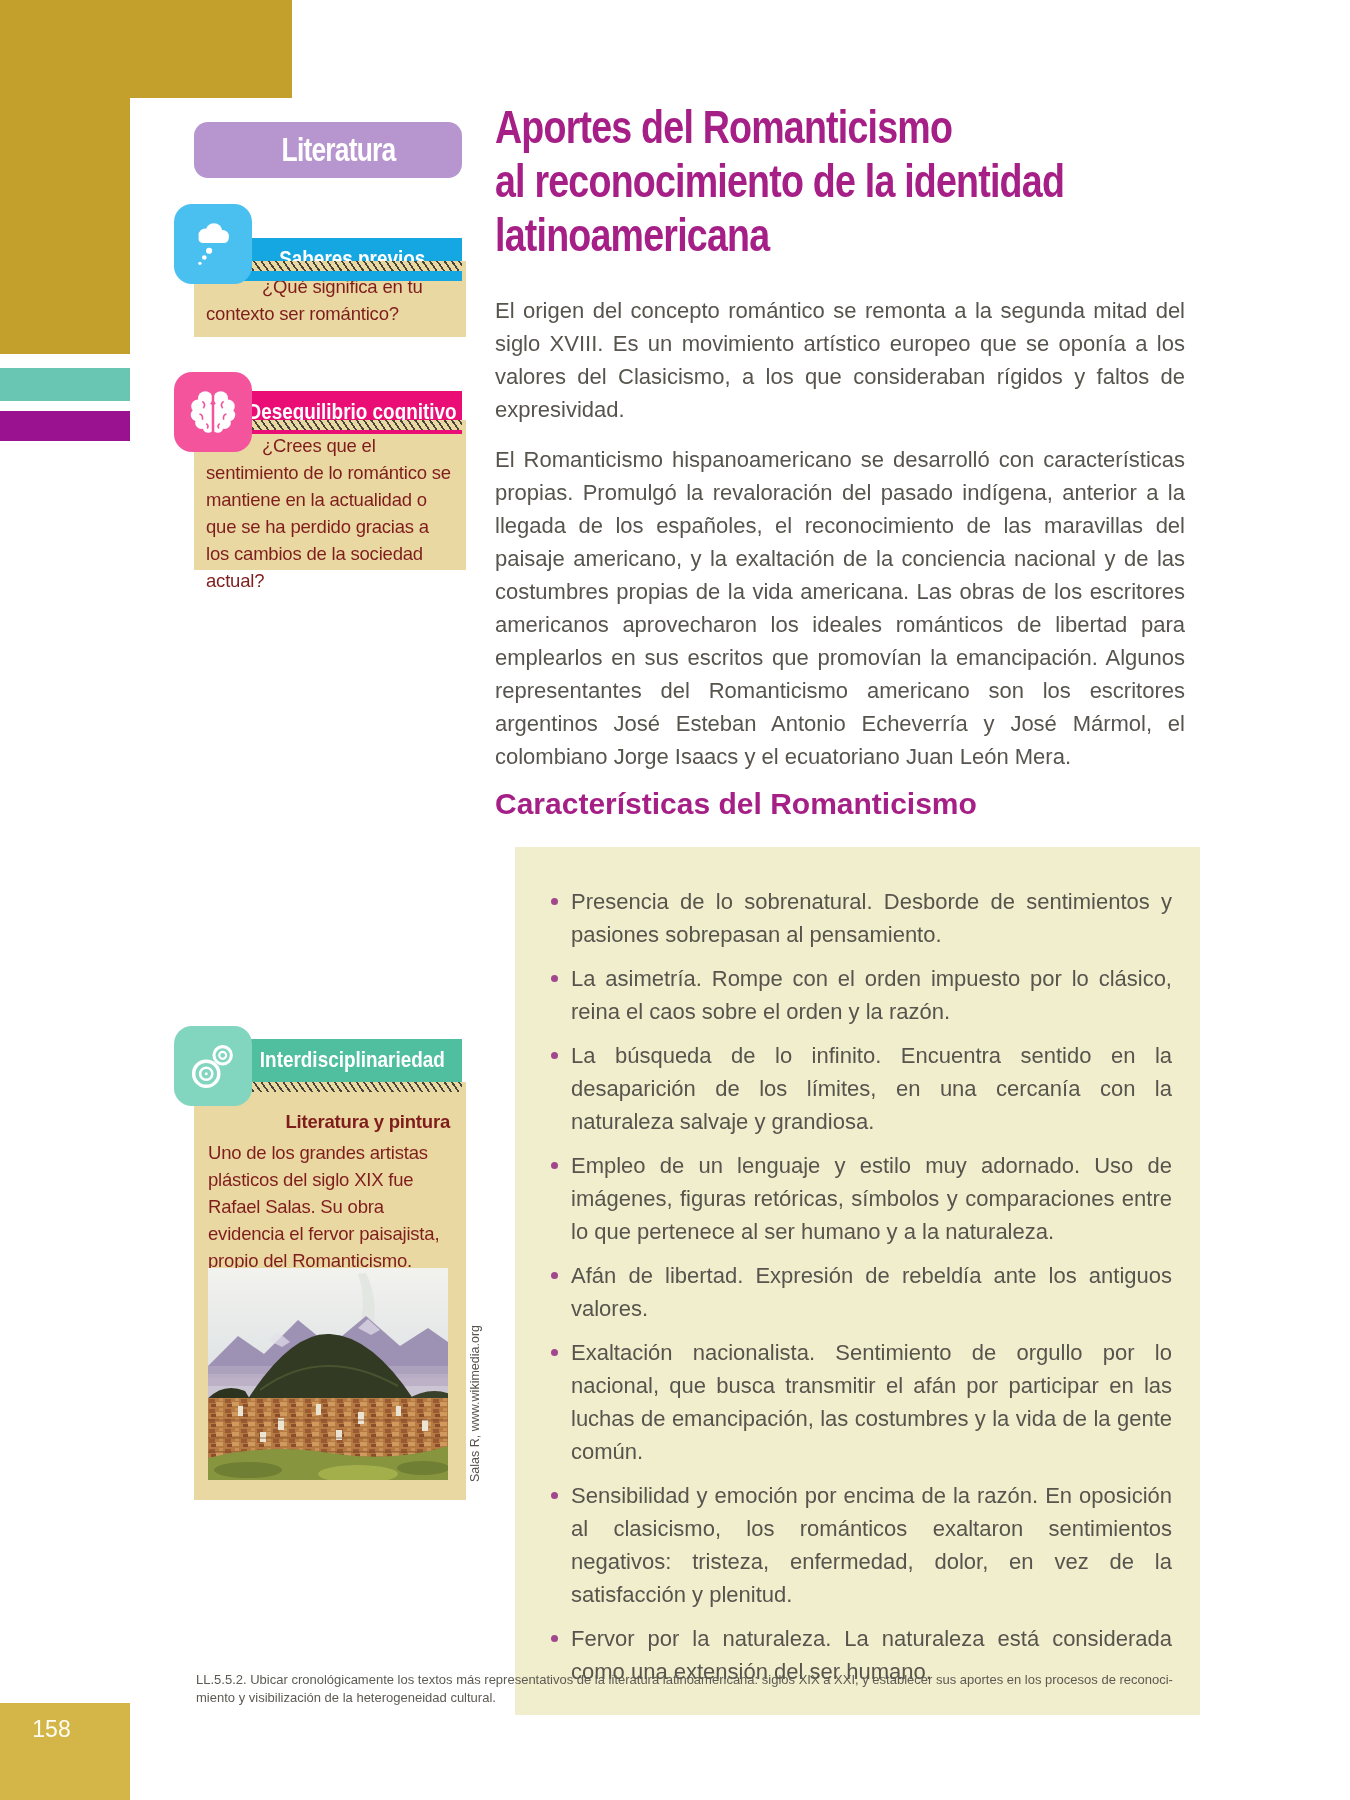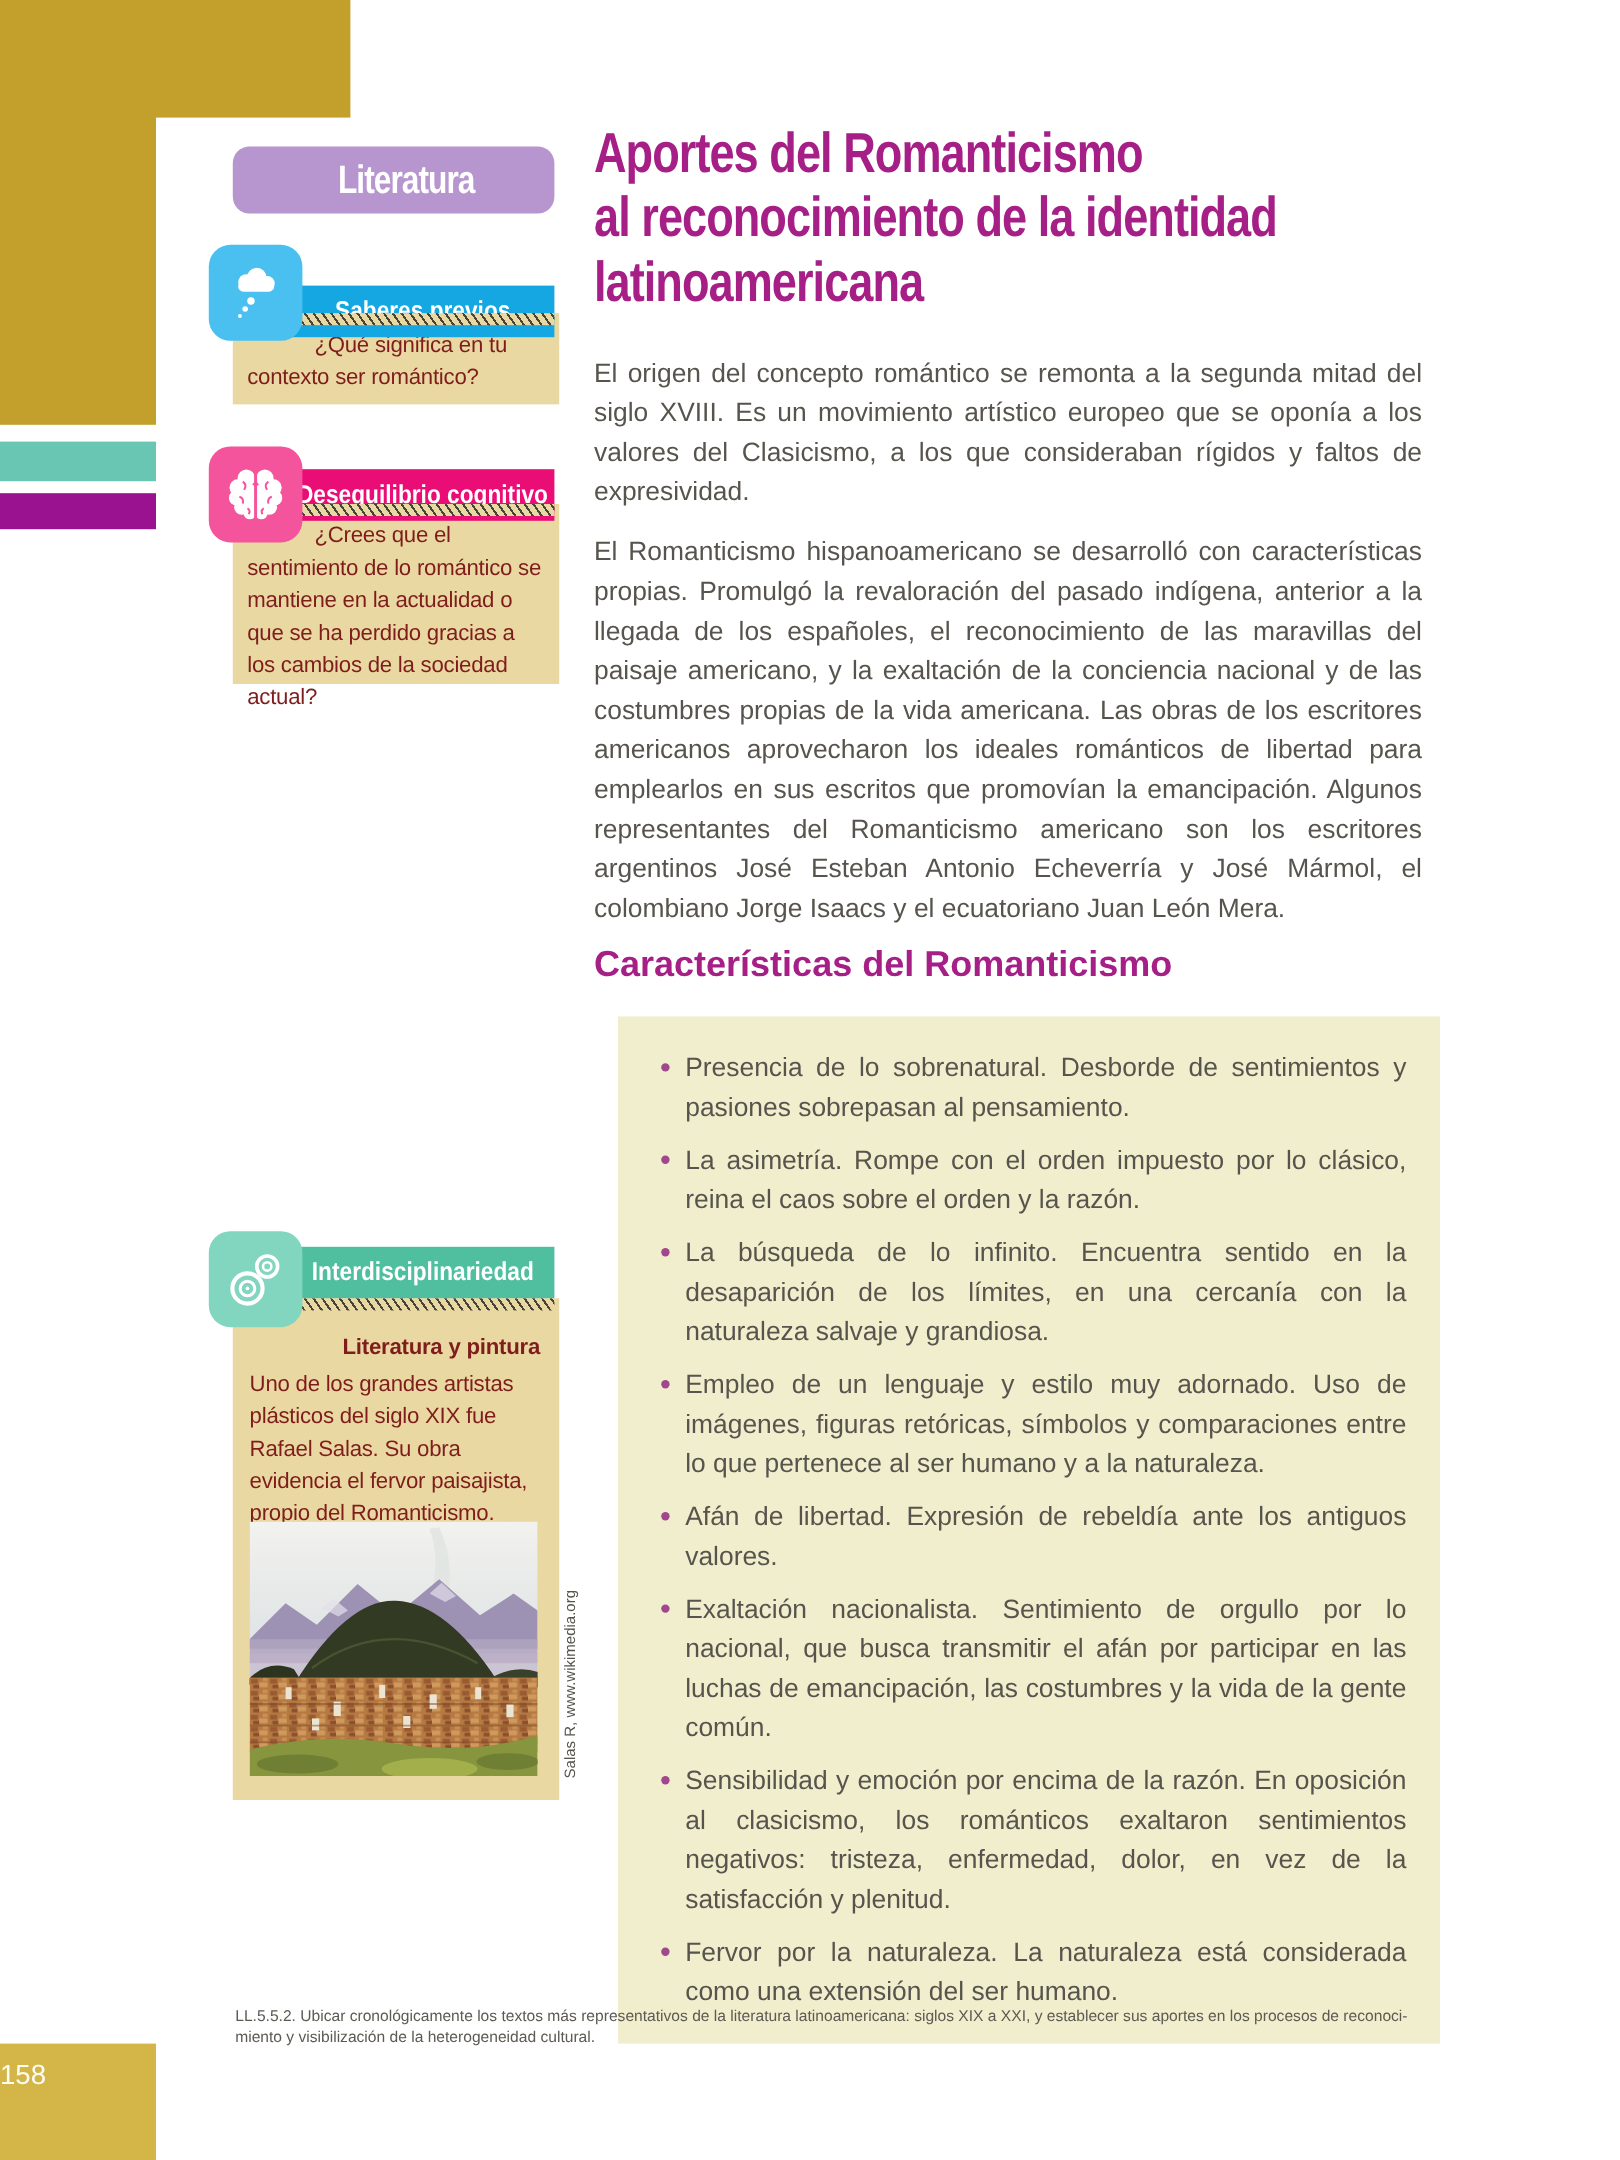--- a/index.html
+++ b/index.html
@@ -6,21 +6,21 @@
   .page{
     position:relative;width:1350px;height:1800px;background:#ffffff;overflow:hidden;
     font-family:"Liberation Sans","DejaVu Sans",sans-serif;color:#55524a;
   }
   
   .gold-wide{position:absolute;left:0;top:0;width:292px;height:98px;background:#c3a02b;}
   .gold-col{position:absolute;left:0;top:0;width:130px;height:354px;background:#c3a02b;}
   .teal-bar{position:absolute;left:0;top:368px;width:130px;height:33px;background:#68c6b2;}
   .purple-bar{position:absolute;left:0;top:411px;width:130px;height:30px;background:#9a1290;}
   .page-tab{position:absolute;left:0;top:1703px;width:130px;height:97px;background:#d4b648;
-    color:#fffdf2;font-size:23px;text-align:left;padding:13px 27px 0 0;box-sizing:border-box;}
+    color:#fffdf2;font-size:23px;text-align:center;padding:13px 27px 0 0;box-sizing:border-box;}
   
   .lit-header{position:absolute;left:194px;top:122px;width:268px;height:56px;background:#b795cf;
     border-radius:14px;display:flex;align-items:center;justify-content:center;}
   .marker{color:#fff;font-weight:bold;font-size:33px;letter-spacing:-1px;
     transform:scaleX(.8);transform-origin:center;white-space:nowrap;padding-left:26px;}
   .icon-sq{position:absolute;width:78px;height:80px;border-radius:18px;z-index:3;
     display:flex;align-items:center;justify-content:center;}
   .icon-sq svg{width:58px;height:58px;}
   .bar{position:absolute;left:216px;width:246px;height:43px;z-index:2;
     display:flex;align-items:center;justify-content:center;}
@@ -39,21 +39,21 @@
     writing-mode:vertical-rl;transform:rotate(180deg);font-size:12.5px;color:#56544c;white-space:nowrap;}
   
   .main-col{position:absolute;left:495px;top:100px;width:690px;}
   .title-line{color:#a51f87;font-weight:bold;font-size:47px;line-height:54px;
     letter-spacing:-1px;transform:scaleX(.8);transform-origin:left center;white-space:nowrap;}
   .body-p{margin:0;font-size:22px;line-height:33px;text-align:justify;color:#57544d;}
   .p1{margin-top:32px;}
   .p2{margin-top:17px;}
   .section-heading{margin-top:14px;color:#a51f87;font-weight:bold;font-size:30px;}
   .char-box{margin-top:26px;margin-left:20px;width:685px;background:#f1eecd;
-    box-sizing:border-box;padding:26px 28px 16px 30px;}
+    box-sizing:border-box;padding:38px 28px 16px 30px;}
   .char-item{position:relative;padding-left:26px;margin-bottom:11px;
     font-size:22px;line-height:33px;text-align:justify;color:#57544d;}
   .char-item::before{content:"";position:absolute;left:6px;top:13px;width:7px;height:7px;
     border-radius:50%;background:#a0478d;}
   
   .footnote{position:absolute;left:196px;top:1671px;font-size:13px;line-height:18px;color:#5c5a52;}
   .footnote div{white-space:nowrap;}
 </style>
 </head>
 <body>

